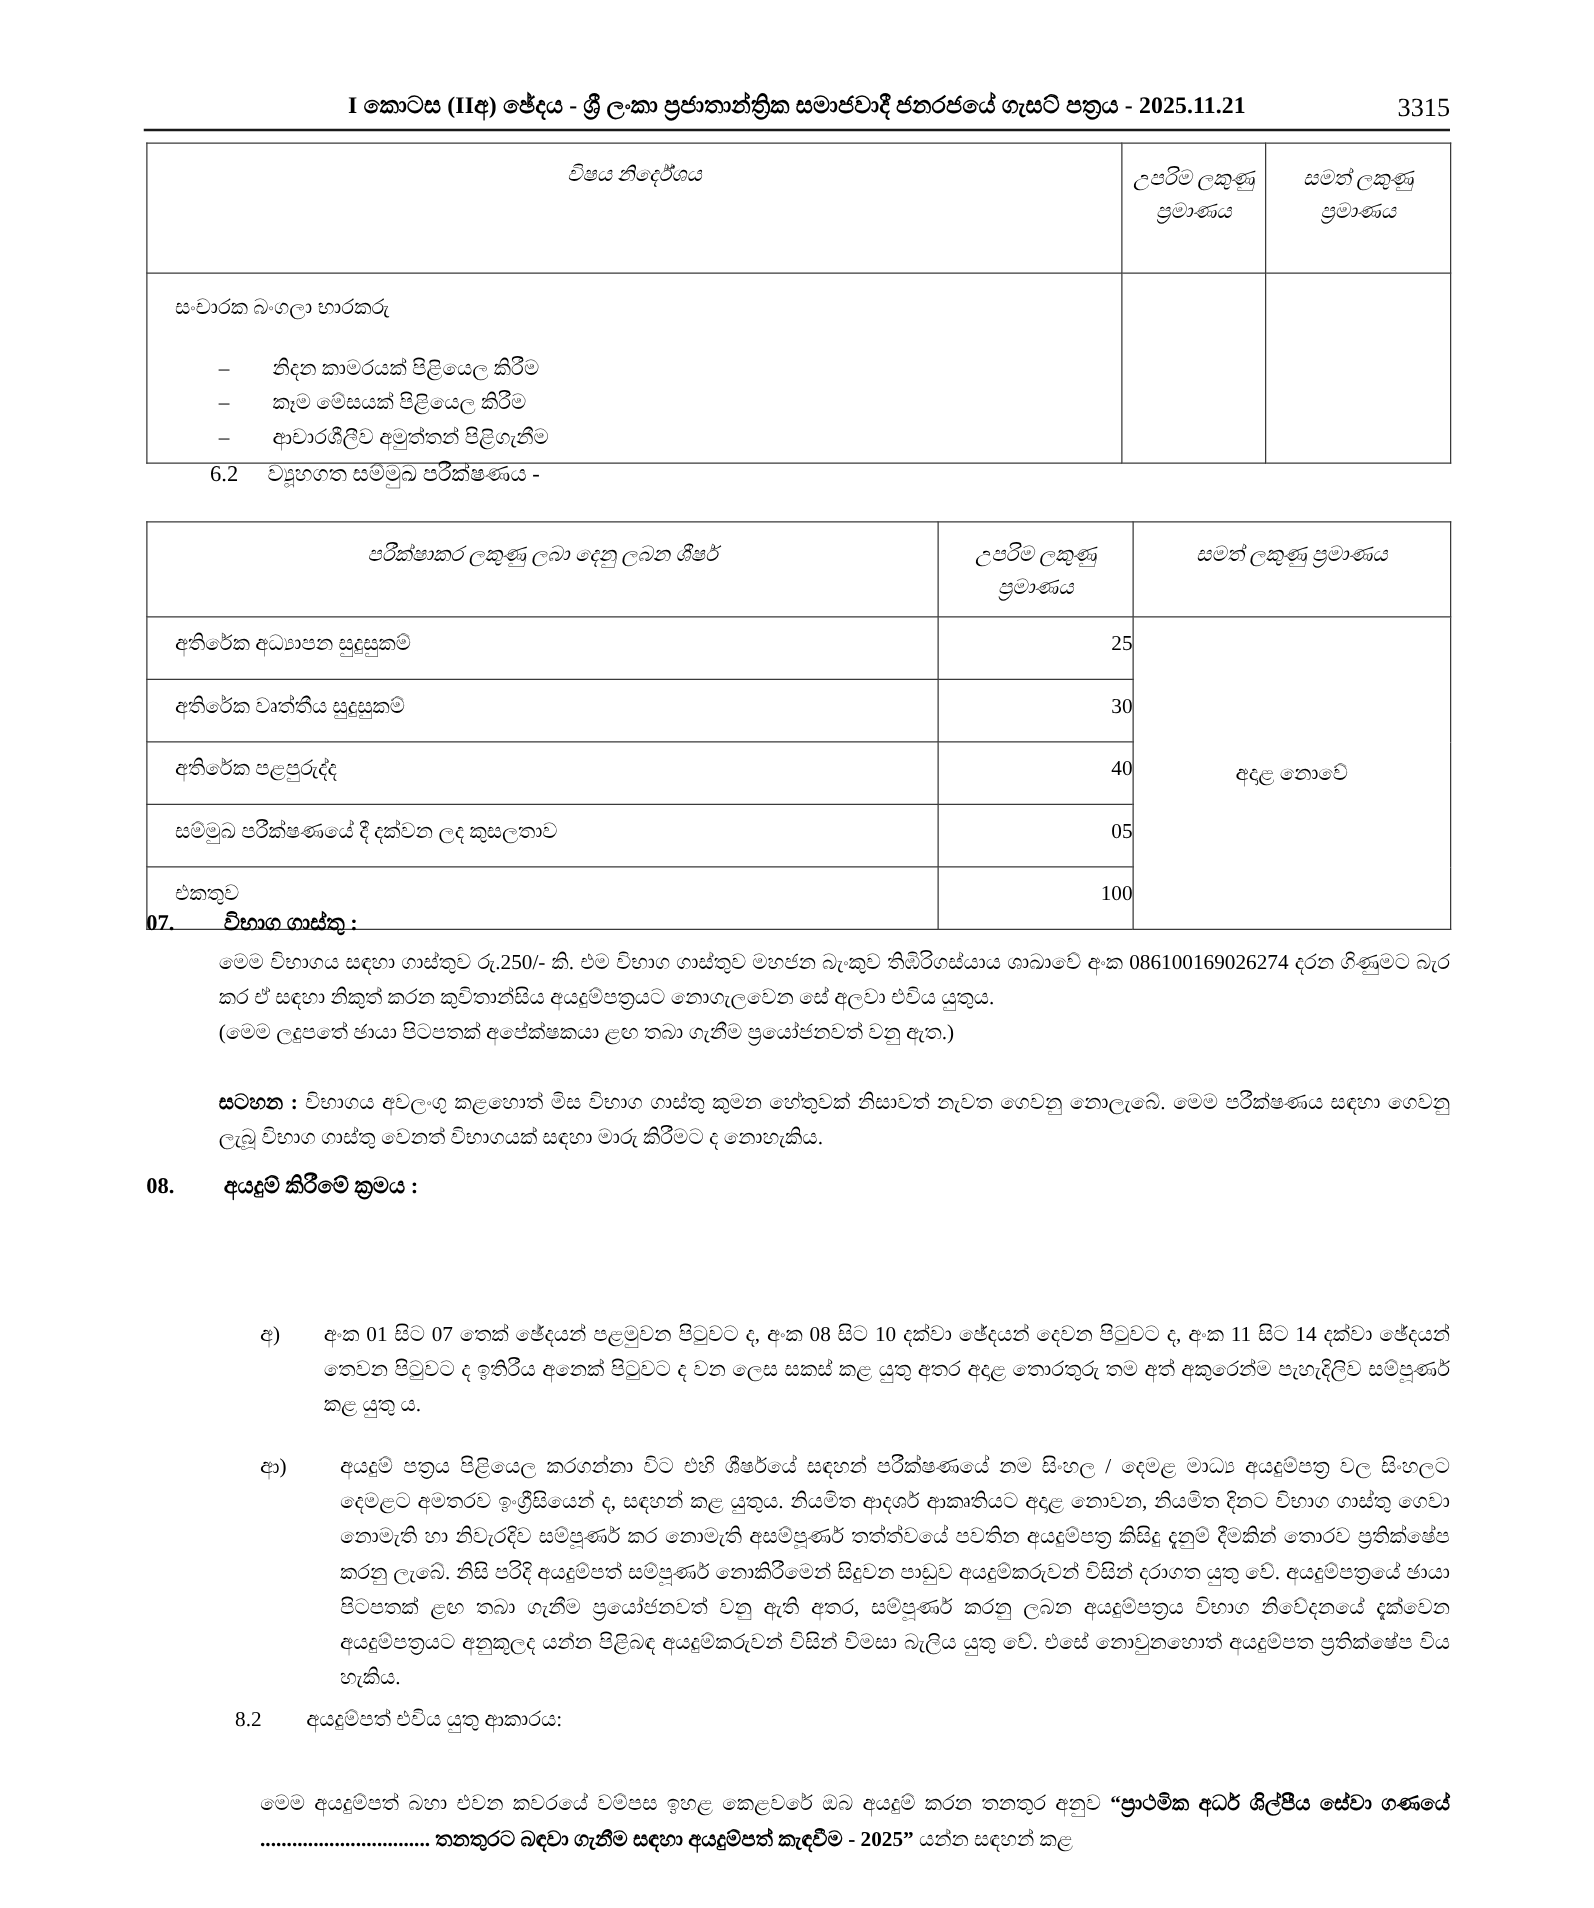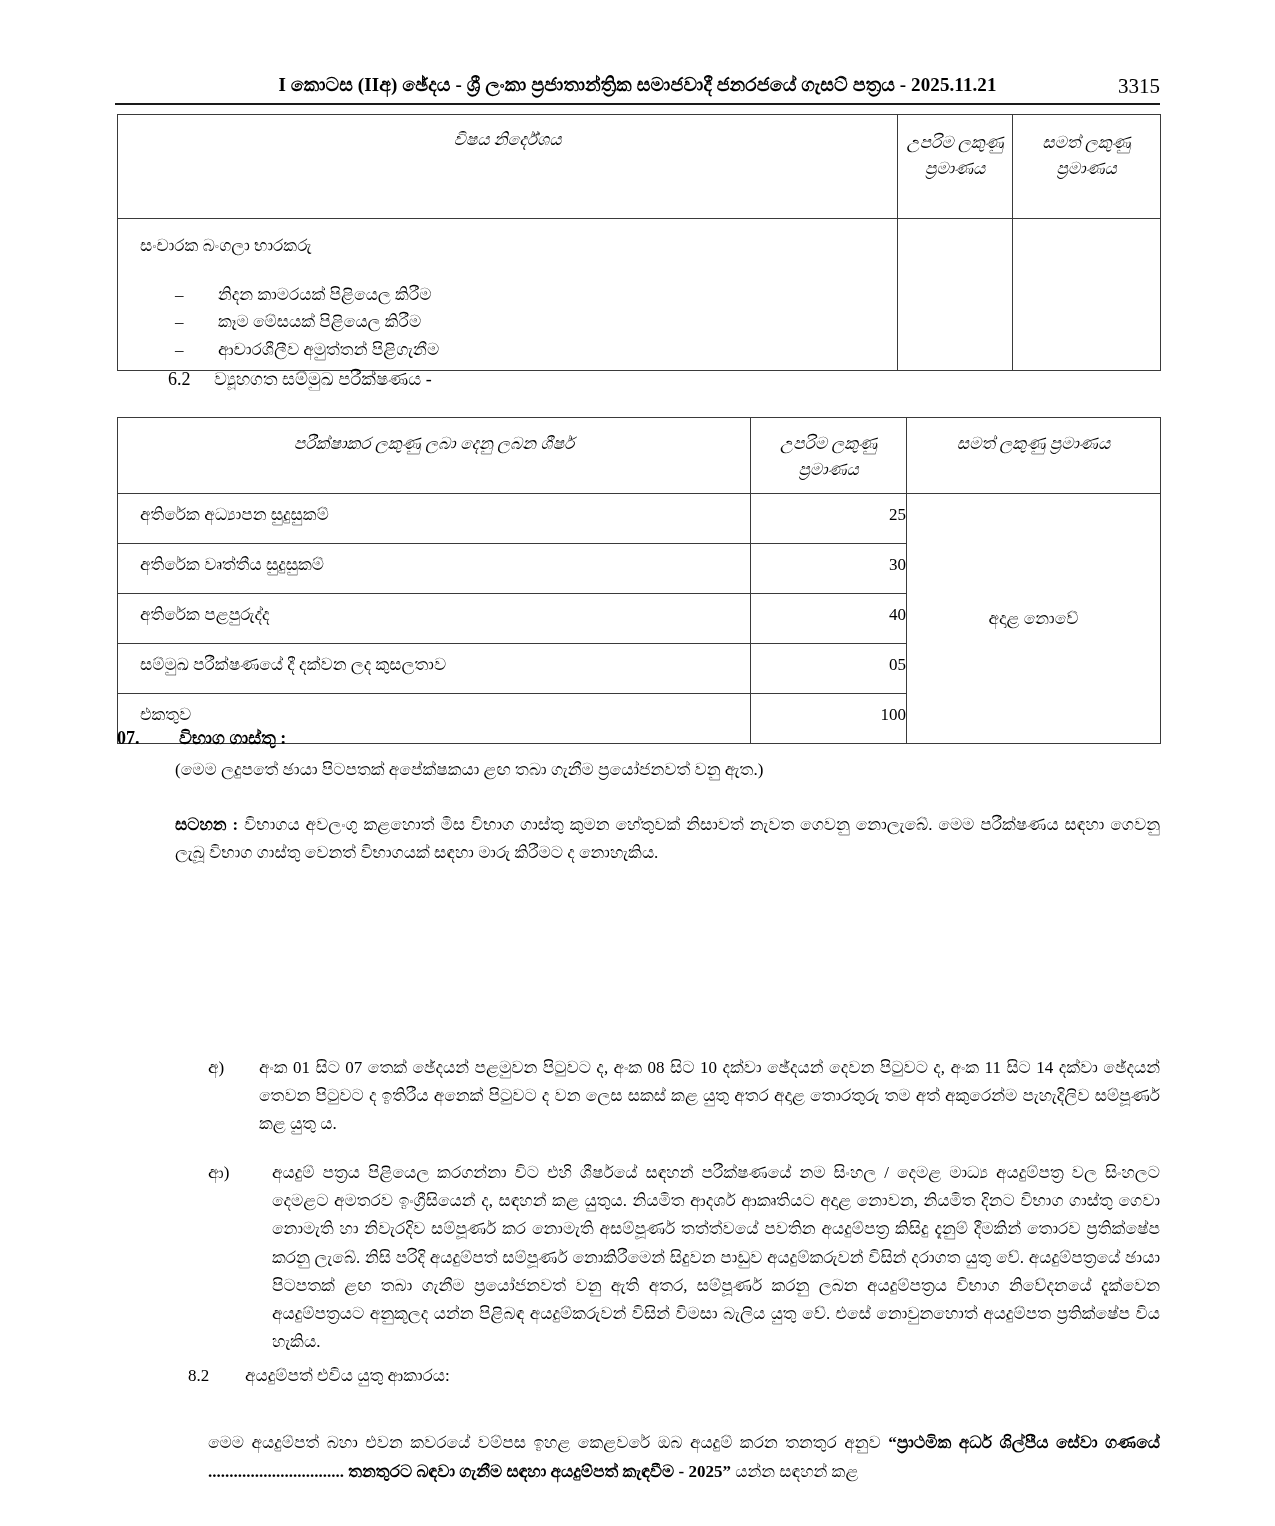--- a/index.html
+++ b/index.html
@@ -300,24 +300,29 @@
       </tr>
     </tbody>
   </table>
 
   <div class="sec sec-head" id="sec-07">
     <span class="sec-num">07.</span>
     <span class="title">විභාග ගාස්තු :</span>
   </div>
 
   <div id="sec-07-body">
+    <p class="just">මෙම විභාගය සඳහා ගාස්තුව රු.250/- කි. එම විභාග ගාස්තුව මහජන බැංකුව තිඹිරිගස්යාය ශාඛාවේ අංක 086100169026274 දරන ගිණුමට බැර කර ඒ සඳහා නිකුත් කරන කුවිතාන්සිය අයදුම්පත්‍රයට නොගැලවෙන සේ අලවා එවිය යුතුය.</p>
     <p>(මෙම ලදුපතේ ඡායා පිටපතක් අපේක්ෂකයා ළඟ තබා ගැනීම ප්‍රයෝජනවත් වනු ඇත.)</p>
     <p class="p-note just"><b>සටහන :</b> <span>විභාගය අවලංගු කළහොත් මිස විභාග ගාස්තු කුමන හේතුවක් නිසාවත් නැවත ගෙවනු නොලැබේ. මෙම පරීක්ෂණය සඳහා ගෙවනු ලැබූ විභාග ගාස්තු වෙනත් විභාගයක් සඳහා මාරු කිරීමට ද නොහැකිය.</span></p>
   </div>
 
+  <div class="sec sec-head" id="sec-08">
+    <span class="sec-num">08.</span>
+    <span class="title">අයදුම් කිරීමේ ක්‍රමය :</span>
+  </div>
 
 
   <div class="sub just" id="sub-81a">
     <span class="sub-num">අ)</span>
     <span class="sub-body">අංක 01 සිට 07 තෙක් ඡේදයන් පළමුවන පිටුවට ද, අංක 08 සිට 10 දක්වා ඡේදයන් දෙවන පිටුවට ද, අංක 11 සිට 14 දක්වා ඡේදයන් තෙවන පිටුවට ද ඉතිරීය අනෙක් පිටුවට ද වන ලෙස සකස් කළ යුතු අතර අදාළ තොරතුරු තම අත් අකුරෙන්ම පැහැදිලිව සම්පූර්ණ කළ යුතු ය.</span>
   </div>
 
   <div class="sub just" id="sub-81b">
     <span class="sub-num">ආ)</span>
     <span class="sub-body">අයදුම් පත්‍රය පිළියෙල කරගන්නා විට එහි ශීර්ෂයේ සඳහන් පරීක්ෂණයේ නම සිංහල / දෙමළ මාධ්‍ය අයදුම්පත්‍ර වල සිංහලට දෙමළට අමතරව ඉංග්‍රීසියෙන් ද, සඳහන් කළ යුතුය. නියමිත ආදර්ශ ආකෘතියට අදාළ නොවන, නියමිත දිනට විභාග ගාස්තු ගෙවා නොමැති හා නිවැරදිව සම්පූර්ණ කර නොමැති අසම්පූර්ණ තත්ත්වයේ පවතින අයදුම්පත්‍ර කිසිදු දැනුම් දීමකින් තොරව ප්‍රතික්ෂේප කරනු ලැබේ. නිසි පරිදි අයදුම්පත් සම්පූර්ණ නොකිරීමෙන් සිදුවන පාඩුව අයදුම්කරුවන් විසින් දරාගත යුතු වේ. අයදුම්පත්‍රයේ ඡායා පිටපතක් ළඟ තබා ගැනීම ප්‍රයෝජනවත් වනු ඇති අතර, සම්පූර්ණ කරනු ලබන අයදුම්පත්‍රය විභාග නිවේදනයේ දැක්වෙන අයදුම්පත්‍රයට අනුකූලද යන්න පිළිබඳ අයදුම්කරුවන් විසින් විමසා බැලිය යුතු වේ. එසේ නොවුනහොත් අයදුම්පත ප්‍රතික්ෂේප විය හැකිය.</span>

